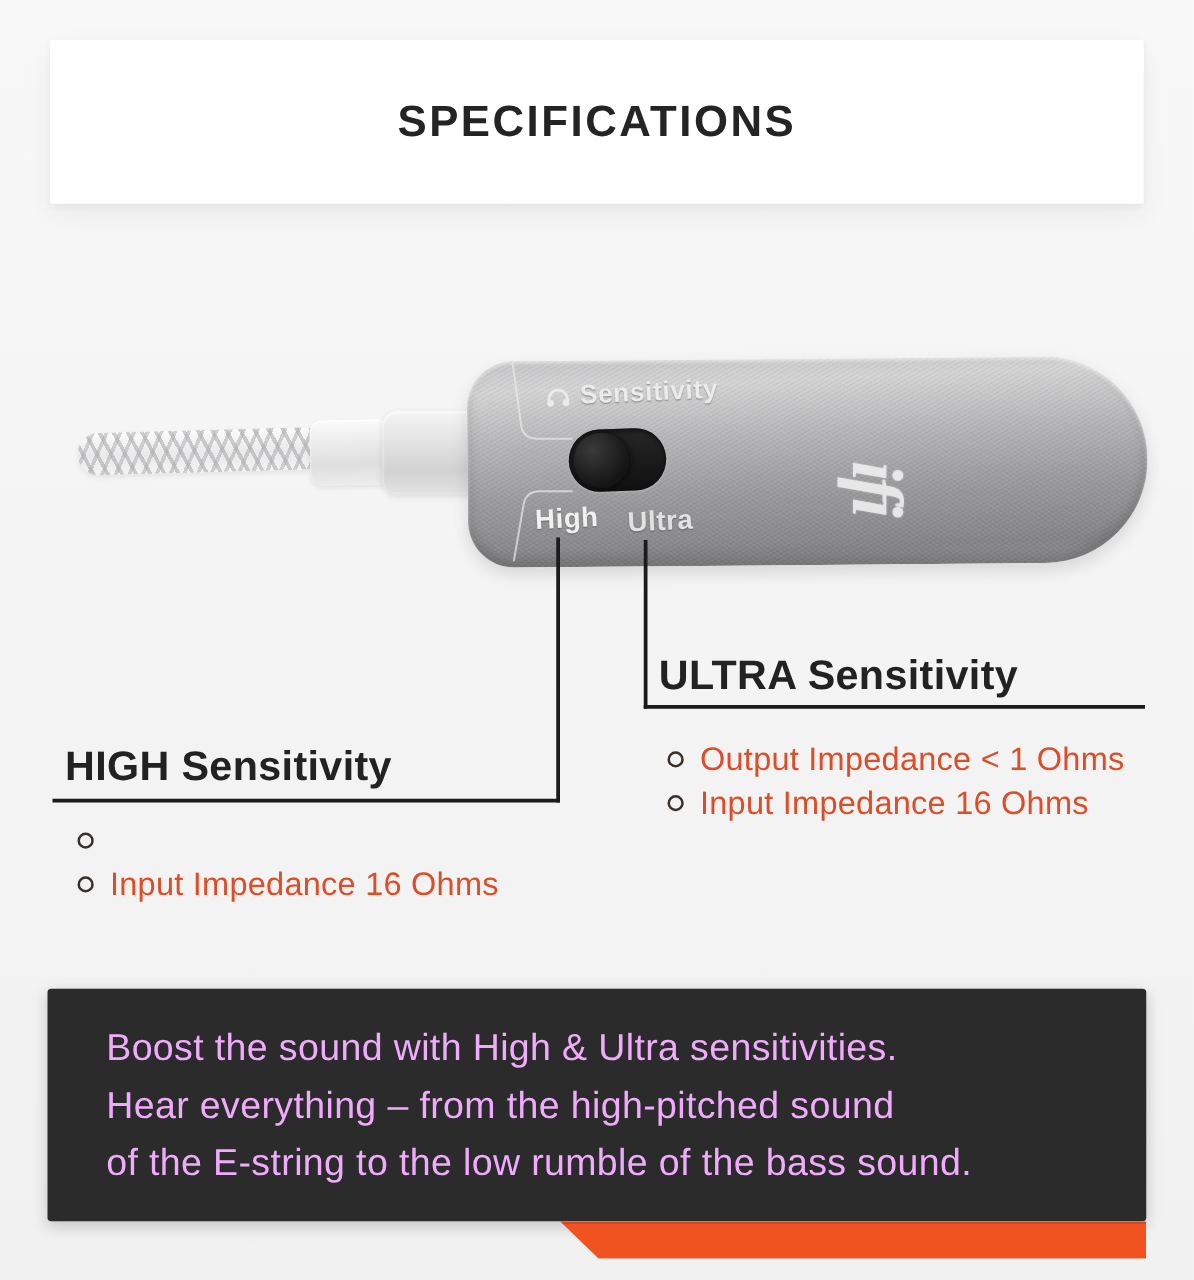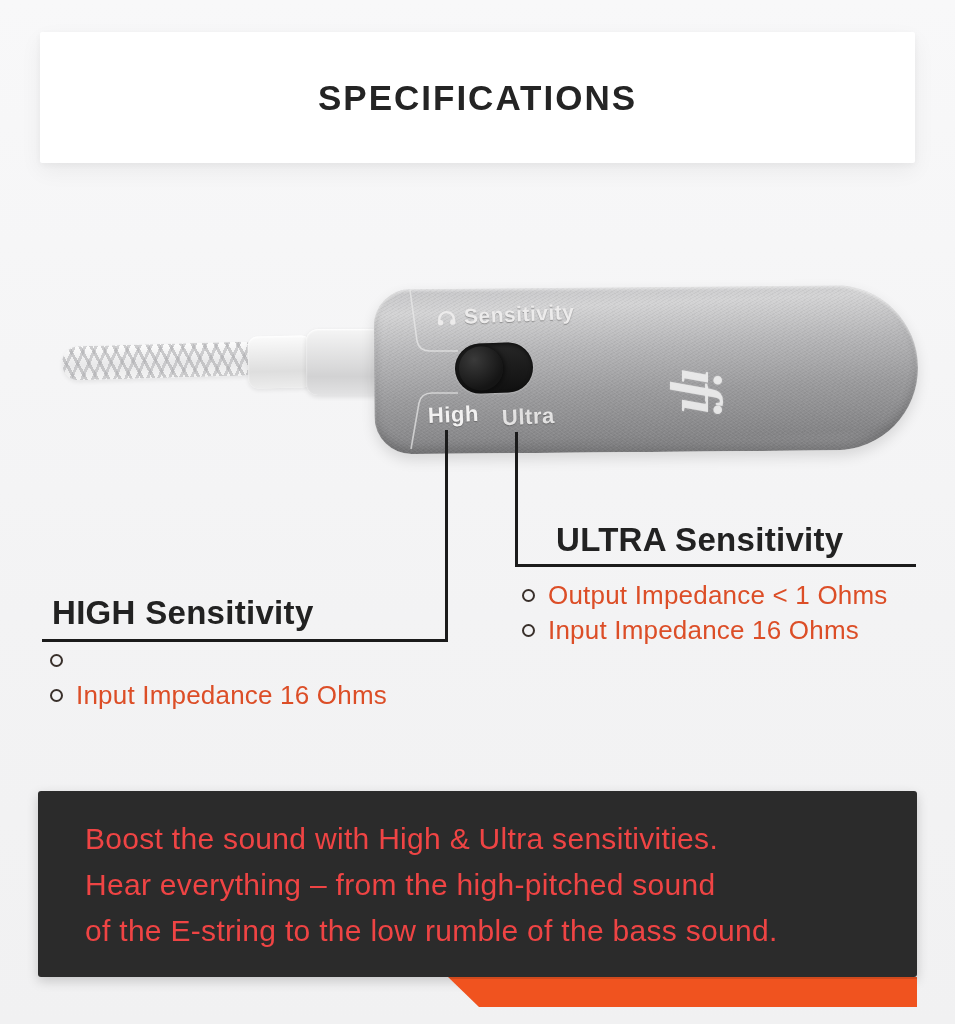--- a/index.html
+++ b/index.html
@@ -89,39 +89,39 @@
   .line-high-v{left:445px;top:430px;width:3px;height:212px;}
   .line-high-h{left:42px;top:639px;width:406px;height:3px;}
   .line-ultra-v{left:515px;top:432px;width:3px;height:135px;}
   .line-ultra-h{left:515px;top:564px;width:401px;height:3px;}
 
   
   .sec-title{
     position:absolute;margin:0;font-size:33px;font-weight:bold;color:#222;letter-spacing:.3px;
   }
   .high-title{left:52px;top:594px;}
-  .ultra-title{left:527px;top:521px;margin-left:29px;}
-  ul.specs{position:absolute;list-style:none;margin:0;padding:0;}
+  .ultra-title{left:527px;top:521px;}
+  ul.specs{position:absolute;list-style:none;margin:12px;padding:0;}
   .high-list{left:50px;top:643px;}
   .ultra-list{left:522px;top:578px;}
   ul.specs li{display:flex;align-items:center;height:35px;}
   .ring{
     width:9px;height:9px;border:2.5px solid #39302b;border-radius:50%;
     margin-right:13px;flex:none;
   }
   .spec-text{font-size:26px;color:#dc4e27;letter-spacing:.2px;white-space:nowrap;}
 
   
   .footer-box{
     position:absolute;left:38px;top:791px;width:879px;height:186px;
     background:#2b2b2b;border-radius:3px;box-shadow:0 4px 12px rgba(0,0,0,.18);
     box-sizing:border-box;padding:25px 0 0 47px;
   }
   .footer-box p{
-    margin:0;font-size:30px;line-height:46px;color:#ef4444;letter-spacing:.3px;white-space:nowrap;
+    margin:0;font-size:30px;line-height:46px;color:#f0abfc;letter-spacing:.3px;white-space:nowrap;
   }
   .ribbon{
     position:absolute;left:448px;top:977px;width:469px;height:30px;
     background:linear-gradient(180deg,#d04a1e 0,#d04a1e 2px,#f0531f 2px);
     clip-path:polygon(0 0,469px 0,469px 30px,31px 30px);
   }
 </style>
 </head>
 <body>
 

